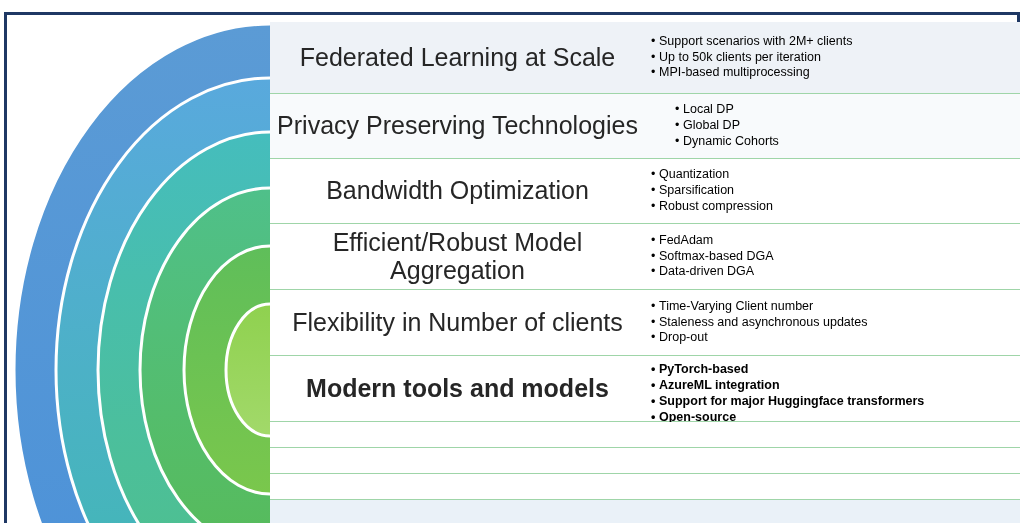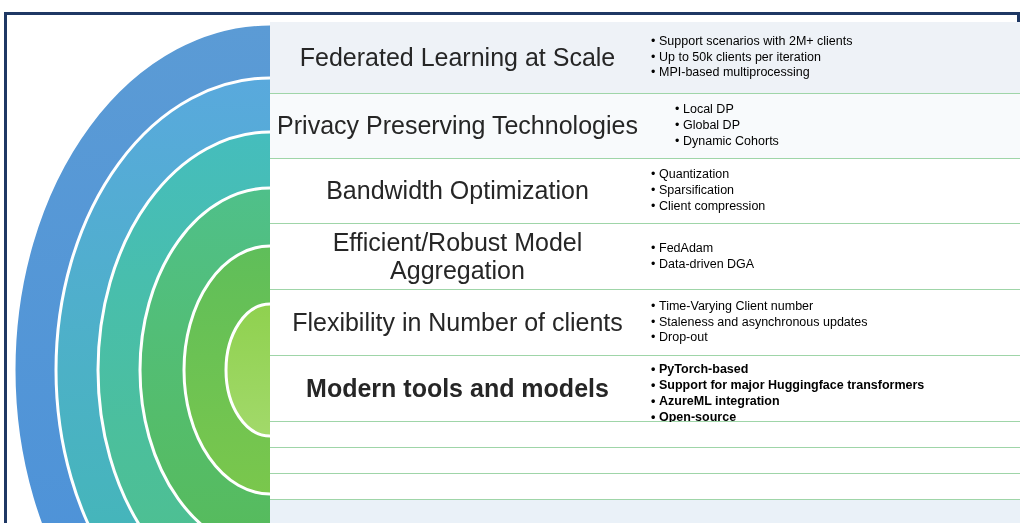--- a/index.html
+++ b/index.html
@@ -161,47 +161,48 @@
           <div class="bullet"><span class="dot">•</span><span>Global DP</span></div>
           <div class="bullet"><span class="dot">•</span><span>Dynamic Cohorts</span></div>
         </div>
       </div>
 
       <div class="row row-2">
         <div class="title">Bandwidth Optimization</div>
         <div class="bullets">
           <div class="bullet"><span class="dot">•</span><span>Quantization</span></div>
           <div class="bullet"><span class="dot">•</span><span>Sparsification</span></div>
-          <div class="bullet"><span class="dot">•</span><span>Client compression</span></div>
+          <div class="bullet"><span class="dot">•</span><span>Robust compression</span></div>
         </div>
       </div>
 
       <div class="row row-3">
         <div class="title">Efficient/Robust Model Aggregation</div>
         <div class="bullets">
           <div class="bullet"><span class="dot">•</span><span>FedAdam</span></div>
+          <div class="bullet"><span class="dot">•</span><span>Softmax-based DGA</span></div>
           <div class="bullet"><span class="dot">•</span><span>Data-driven DGA</span></div>
         </div>
       </div>
 
       <div class="row row-4">
         <div class="title">Flexibility in Number of clients</div>
         <div class="bullets">
           <div class="bullet"><span class="dot">•</span><span>Time-Varying Client number</span></div>
           <div class="bullet"><span class="dot">•</span><span>Staleness and asynchronous updates</span></div>
           <div class="bullet"><span class="dot">•</span><span>Drop-out</span></div>
         </div>
       </div>
 
       <div class="row row-5">
         <div class="title">Modern tools and models</div>
         <div class="bullets">
           <div class="bullet"><span class="dot">•</span><span>PyTorch-based</span></div>
+          <div class="bullet"><span class="dot">•</span><span>AzureML integration</span></div>
           <div class="bullet"><span class="dot">•</span><span>Support for major Huggingface transformers</span></div>
-          <div class="bullet"><span class="dot">•</span><span>AzureML integration</span></div>
           <div class="bullet"><span class="dot">•</span><span>Open-source</span></div>
         </div>
       </div>
 
       <div class="row row-blank row-b0"></div>
       <div class="row row-blank row-b1"></div>
       <div class="row row-blank row-b2"></div>
       <div class="row row-blank row-b3"></div>
 
     </div>

